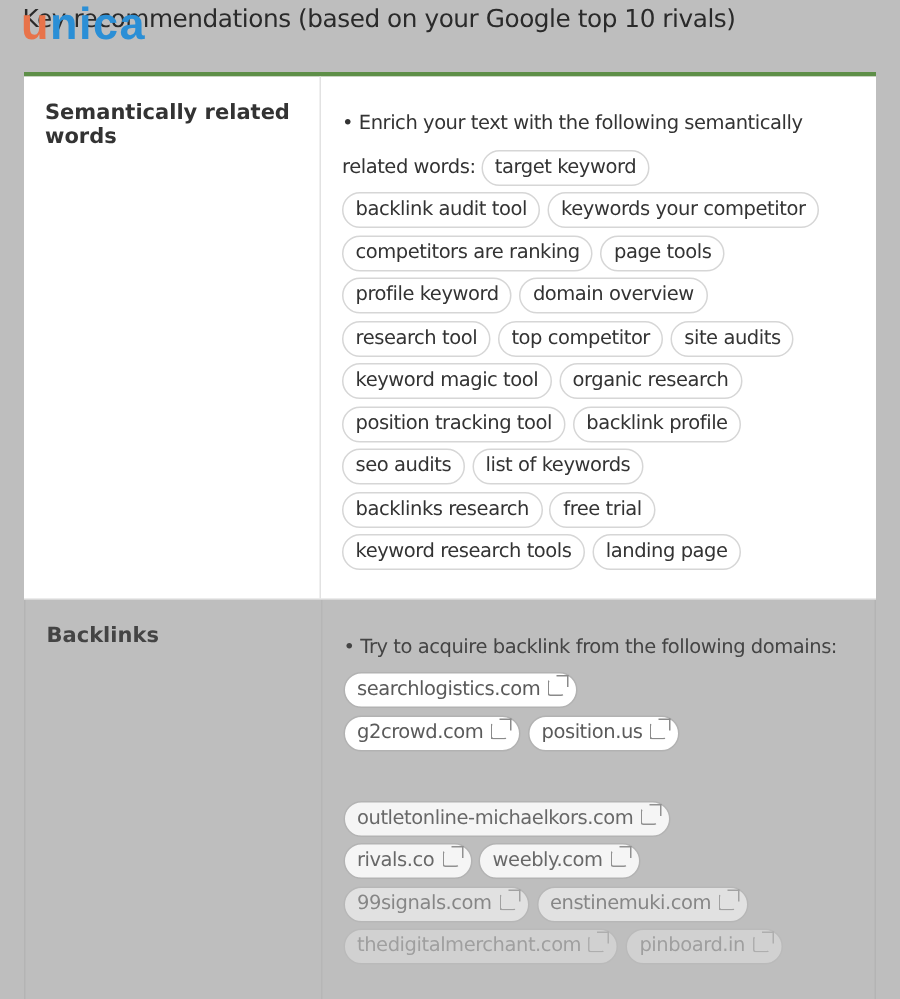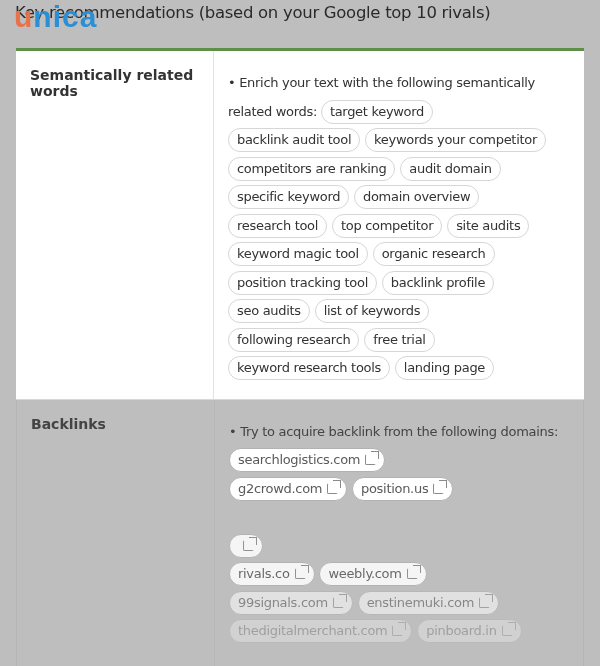--- a/index.html
+++ b/index.html
@@ -32,48 +32,48 @@
 
 <div class="table">
   <div class="row active">
     <div class="label-col">Semantically related words</div>
     <div class="content-col">
       <span>• Enrich your text with the following semantically related words:</span>
       <span class="pill">target keyword</span>
       <br><span class="pill">backlink audit tool</span>
       <span class="pill">keywords your competitor</span>
       <br><span class="pill">competitors are ranking</span>
-      <span class="pill">audit domain</span>
-      <br><span class="pill">specific keyword</span>
+      <span class="pill">page tools</span>
+      <br><span class="pill">profile keyword</span>
       <span class="pill">domain overview</span>
       <br><span class="pill">research tool</span>
       <span class="pill">top competitor</span>
       <span class="pill">site audits</span>
       <br><span class="pill">keyword magic tool</span>
       <span class="pill">organic research</span>
       <br><span class="pill">position tracking tool</span>
       <span class="pill">backlink profile</span>
       <br><span class="pill">seo audits</span>
       <span class="pill">list of keywords</span>
-      <br><span class="pill">following research</span>
+      <br><span class="pill">backlinks research</span>
       <span class="pill">free trial</span>
       <br><span class="pill">keyword research tools</span>
       <span class="pill">landing page</span>
     </div>
   </div>
 
   <div class="row dim">
     <div class="label-col">Backlinks</div>
     <div class="content-col" style="color:#444;">
       <span>• Try to acquire backlink from the following domains:</span>
       <span class="pill"><span>searchlogistics.com</span><span class="ext"></span></span>
       <br><span class="pill"><span>g2crowd.com</span><span class="ext"></span></span>
       <span class="pill"><span>position.us</span><span class="ext"></span></span>
       <br>
-      <br><span class="pill fade1"><span class="ext"></span></span>
+      <br><span class="pill fade1"><span>outletonline-michaelkors.com</span><span class="ext"></span></span>
       <br><span class="pill fade1"><span>rivals.co</span><span class="ext"></span></span>
       <span class="pill fade1"><span>weebly.com</span><span class="ext"></span></span>
       <br><span class="pill fade2"><span>99signals.com</span><span class="ext"></span></span>
       <span class="pill fade2"><span>enstinemuki.com</span><span class="ext"></span></span>
       <br><span class="pill fade3"><span>thedigitalmerchant.com</span><span class="ext"></span></span>
       <span class="pill fade3"><span>pinboard.in</span><span class="ext"></span></span>
       <br>
       
     </div>
   </div>

